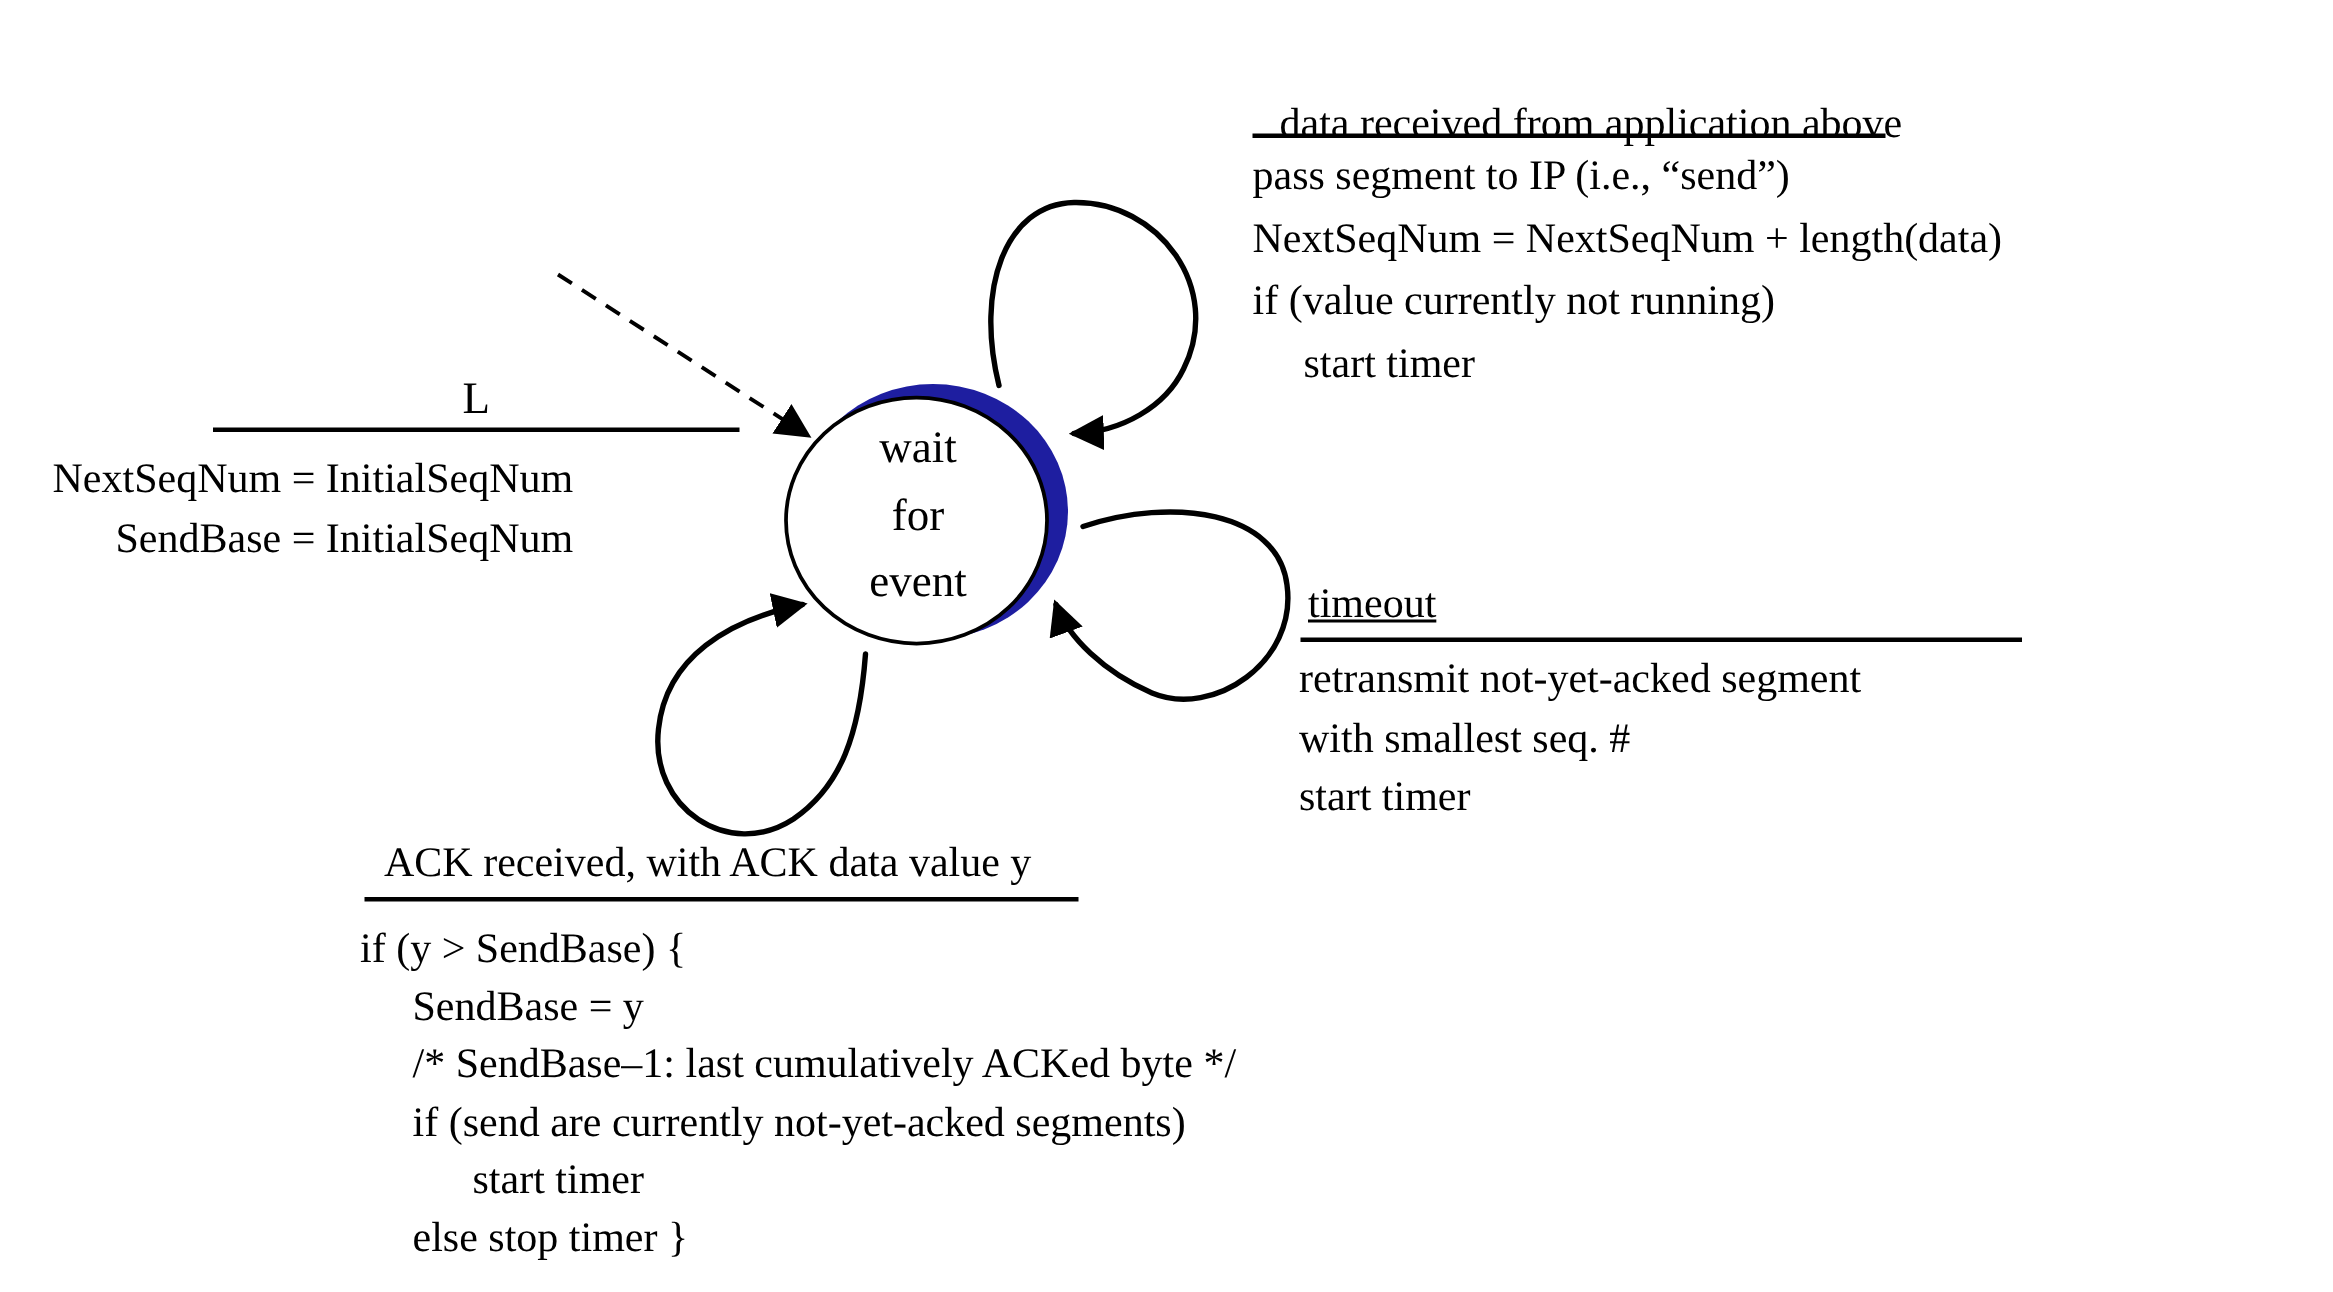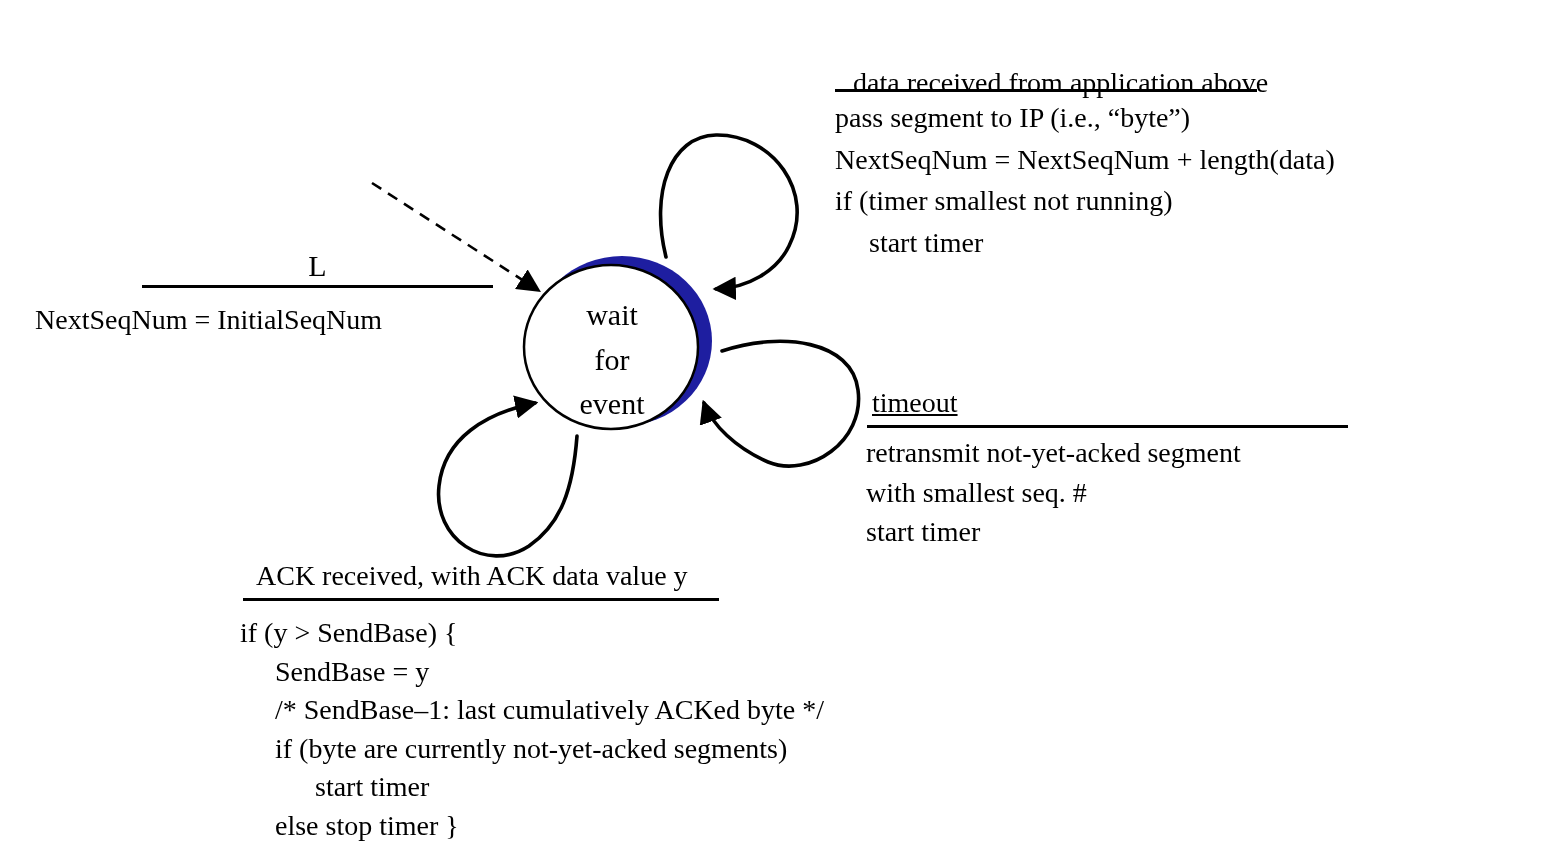--- a/index.html
+++ b/index.html
@@ -28,21 +28,21 @@
   .actions { font-size: 28px; }
   .actions > div { white-space: nowrap; }
   .data-actions { left: 835px; top: 97px; line-height: 41.5px; }
   .init-actions { left: 35px; top: 300px; line-height: 40px; text-align: right; }
   .timeout-actions { left: 866px; top: 433px; line-height: 39.5px; }
   .ack-actions { left: 240px; top: 614px; line-height: 38.6px; }
   .indent-1 { padding-left: 34px; }
   .ack-indent-1 { padding-left: 35px; }
   .ack-indent-2 { padding-left: 75px; }
   .state-label {
-    left: 524px; top: 293px; width: 176px;
+    left: 524px; top: 277px; width: 176px;
     text-align: center;
     font-size: 30px;
     line-height: 44.5px;
   }
   .init-label {
     left: 142px; top: 248px; width: 351px;
     text-align: center;
     font-size: 30px;
     line-height: 36px;
   }
@@ -77,43 +77,44 @@
   <div class="abs state-label">
     <div>wait</div>
     <div>for</div>
     <div>event</div>
   </div>
 
   <div class="abs init-label">L</div>
   <div class="rule" style="left:142px; top:285px; width:351px;"></div>
   <div class="abs actions init-actions">
     <div>NextSeqNum = InitialSeqNum</div>
+    <div>SendBase = InitialSeqNum</div>
   </div>
 
   <div class="abs evt-heading" style="left:853px; top:66px;">data received from application above</div>
   <div class="rule" style="left:835px; top:89px; width:422px;"></div>
   <div class="abs actions data-actions">
-    <div>pass segment to IP (i.e., “byte”)</div>
+    <div>pass segment to IP (i.e., “send”)</div>
     <div>NextSeqNum = NextSeqNum + length(data)</div>
-    <div>if (timer smallest not running)</div>
+    <div>if (value currently not running)</div>
     <div class="indent-1">start timer</div>
   </div>
 
   <div class="abs evt-heading" style="left:872px; top:386px;text-decoration:underline;">timeout</div>
   <div class="rule" style="left:867px; top:425px; width:481px;"></div>
   <div class="abs actions timeout-actions">
     <div>retransmit not-yet-acked segment</div>
     <div>with smallest seq. #</div>
     <div>start timer</div>
   </div>
 
   <div class="abs evt-heading" style="left:256px; top:559px;">ACK received, with ACK data value y</div>
   <div class="rule" style="left:243px; top:598px; width:476px;"></div>
   <div class="abs actions ack-actions">
     <div>if (y &gt; SendBase) {</div>
     <div class="ack-indent-1">SendBase = y</div>
     <div class="ack-indent-1">/* SendBase–1: last cumulatively ACKed byte */</div>
-    <div class="ack-indent-1">if (byte are currently not-yet-acked segments)</div>
+    <div class="ack-indent-1">if (send are currently not-yet-acked segments)</div>
     <div class="ack-indent-2">start timer</div>
     <div class="ack-indent-1">else stop timer }</div>
   </div>
 
 </div>
 
 </body></html>

